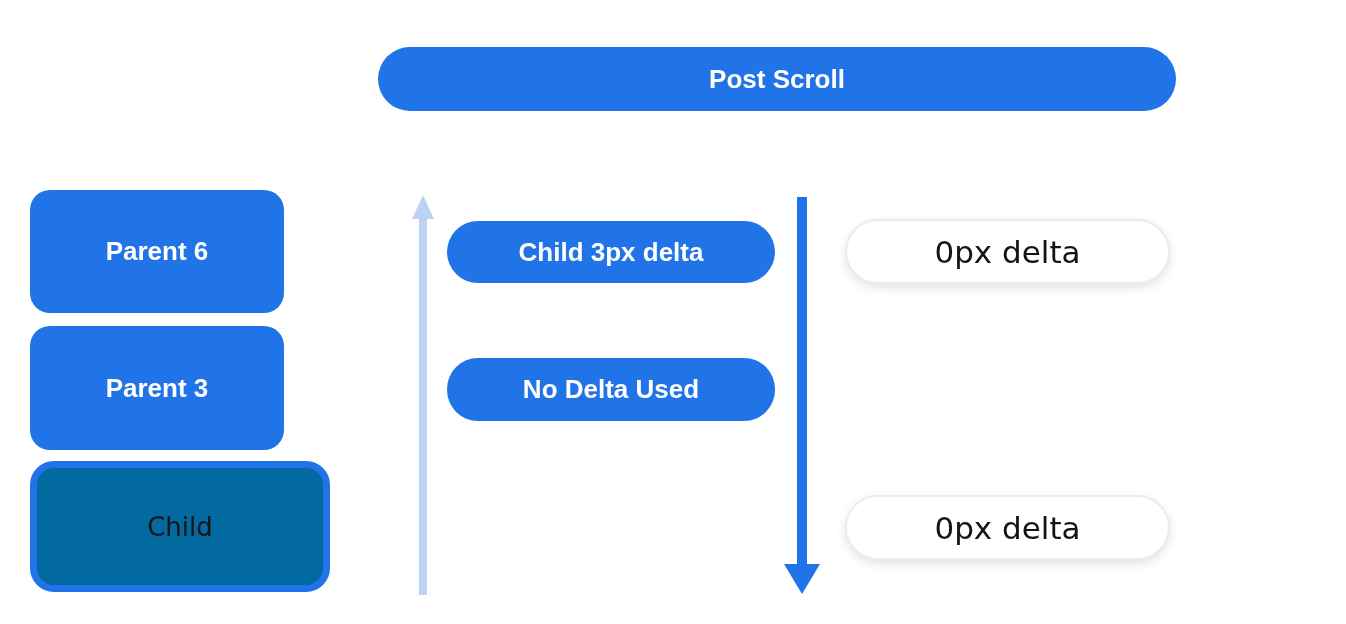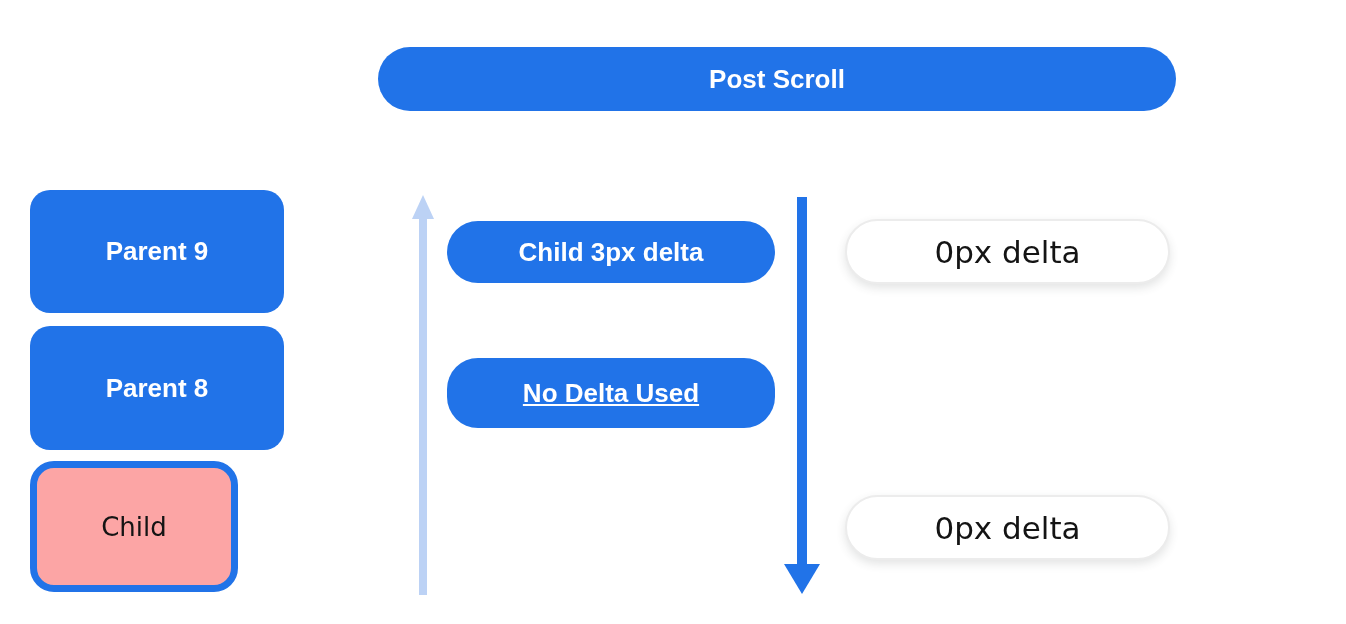--- a/index.html
+++ b/index.html
@@ -45,37 +45,37 @@
     position:absolute;
     left:30px;
     width:254px;
     border-radius:20px;
   }
   .parent2{top:190px; height:123px;}
   .parent1{top:326px; height:124px;}
   .child-box{
     position:absolute;
     left:30px; top:461px;
-    width:208px; height:131px;
+    width:300px; height:131px;
     border-radius:24px;
     border:7px solid var(--primary-blue);
-    background:#fca5a5;
+    background:#0369a1;
     color:var(--text-dark);
     font-size:26px;
     font-weight:500;
     font-family:"DejaVu Sans","Liberation Sans",sans-serif;
   }
   .mid-pill{
     position:absolute;
     left:447px;
     width:328px;
     border-radius:31px;
   }
   .used-pill{top:221px; height:62px;}
-  .nodelta-pill{top:358px; height:70px;text-decoration:underline;}
+  .nodelta-pill{top:358px; height:63px;}
   
   .white-pill{
     position:absolute;
     left:845px;
     width:325px; height:65px;
     border-radius:33px;
     background:#ffffff;
     border:2px solid var(--pill-border);
     box-shadow:0 4px 10px rgba(60,64,67,0.14);
     color:var(--text-dark);
@@ -117,24 +117,24 @@
 </head>
 <body>
 
 <div class="canvas">
 
   <div class="blue-fill header-pill">
     <span class="label">Post Scroll</span>
   </div>
 
   <div class="blue-fill parent-box parent2">
-    <span class="label">Parent 9</span>
+    <span class="label">Parent 6</span>
   </div>
   <div class="blue-fill parent-box parent1">
-    <span class="label">Parent 8</span>
+    <span class="label">Parent 3</span>
   </div>
   <div class="child-box label-wrap">
     <span class="label">Child</span>
   </div>
 
   <div class="arrow up-arrow">
     <div class="head"></div>
     <div class="shaft"></div>
   </div>
 

